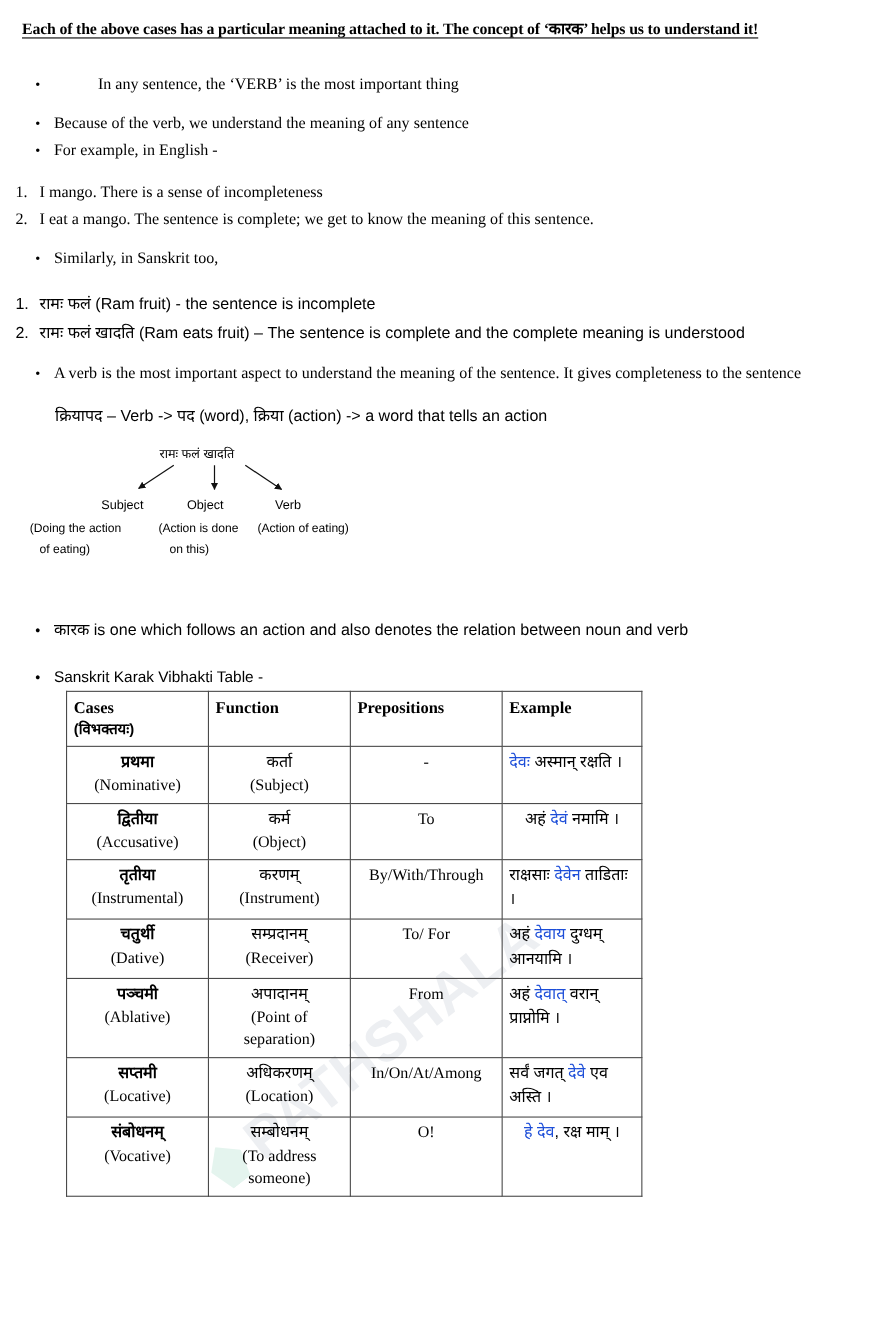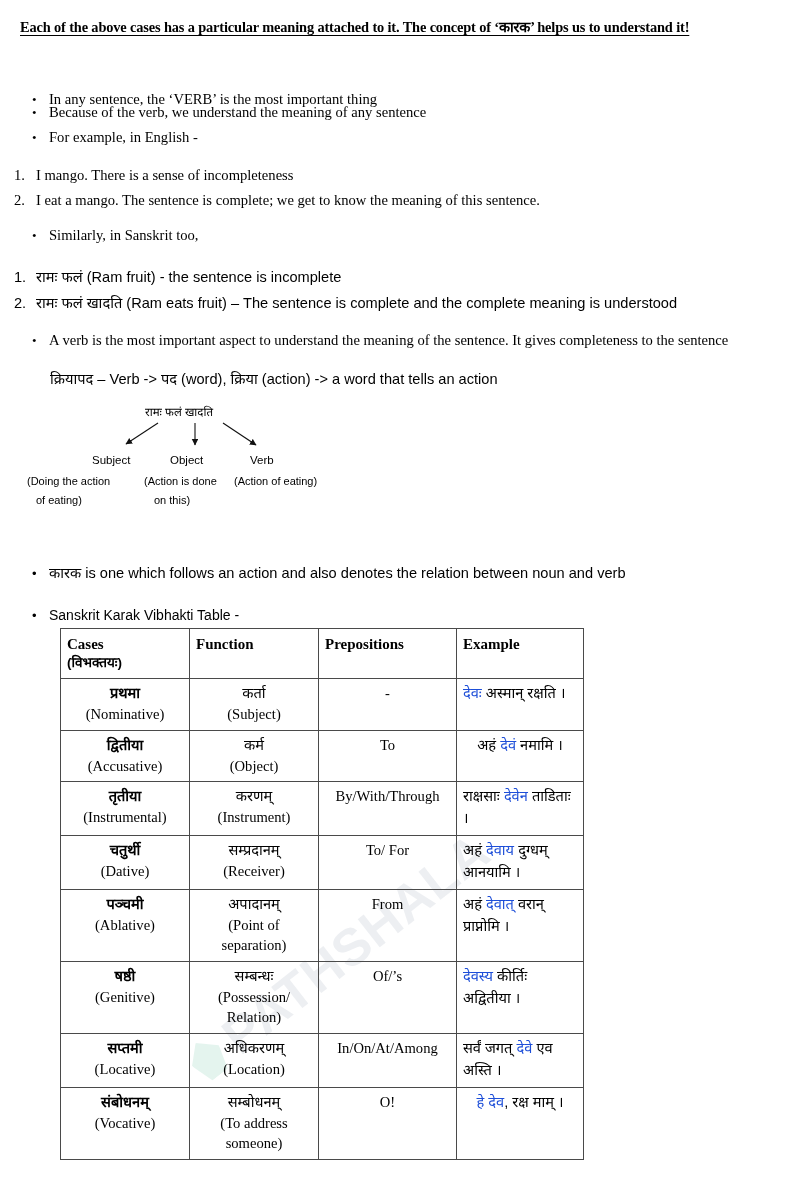--- a/index.html
+++ b/index.html
@@ -210,21 +210,21 @@
   }
   .tbl-wrap table { position: relative; z-index: 1; }
 </style>
 </head>
 <body>
 
 <div class="page">
 
   <div class="heading">Each of the above cases has a particular meaning attached to it. The concept of ‘कारक’ helps us to understand it!</div>
 
-  <div class="bullet-row" style="left:32px; top:90px;">
+  <div class="bullet-row" style="left:32px; top:68px;gap:40px;">
     <span class="dot"></span>
     <span>In any sentence, the ‘VERB’ is the most important thing</span>
   </div>
   <div class="bullet-row" style="left:32px; top:103px;">
     <span class="dot"></span>
     <span>Because of the verb, we understand the meaning of any sentence</span>
   </div>
   <div class="bullet-row" style="left:32px; top:128px;">
     <span class="dot"></span>
     <span>For example, in English -</span>
@@ -386,32 +386,20 @@
             </td>
             <td class="c-func">
               <span class="sa">अपादानम्</span>
               <span class="en">(Point of separation)</span>
             </td>
             <td class="c-prep">From</td>
             <td class="c-ex"><span>अहं </span><span class="hl">देवात्</span><span> वरान् प्राप्नोमि ।</span></td>
           </tr>
           <tr>
             <td class="c-case">
-              <span class="sa">षष्ठी</span>
-              <span class="en">(Genitive)</span>
-            </td>
-            <td class="c-func">
-              <span class="sa">सम्बन्धः</span>
-              <span class="en">(Possession/ Relation)</span>
-            </td>
-            <td class="c-prep">Of/’s</td>
-            <td class="c-ex"><span class="hl">देवस्य</span><span> कीर्तिः अद्वितीया ।</span></td>
-          </tr>
-          <tr>
-            <td class="c-case">
               <span class="sa">सप्तमी</span>
               <span class="en">(Locative)</span>
             </td>
             <td class="c-func">
               <span class="sa">अधिकरणम्</span>
               <span class="en">(Location)</span>
             </td>
             <td class="c-prep">In/On/At/Among</td>
             <td class="c-ex"><span>सर्वं जगत् </span><span class="hl">देवे</span><span> एव अस्ति ।</span></td>
           </tr>

